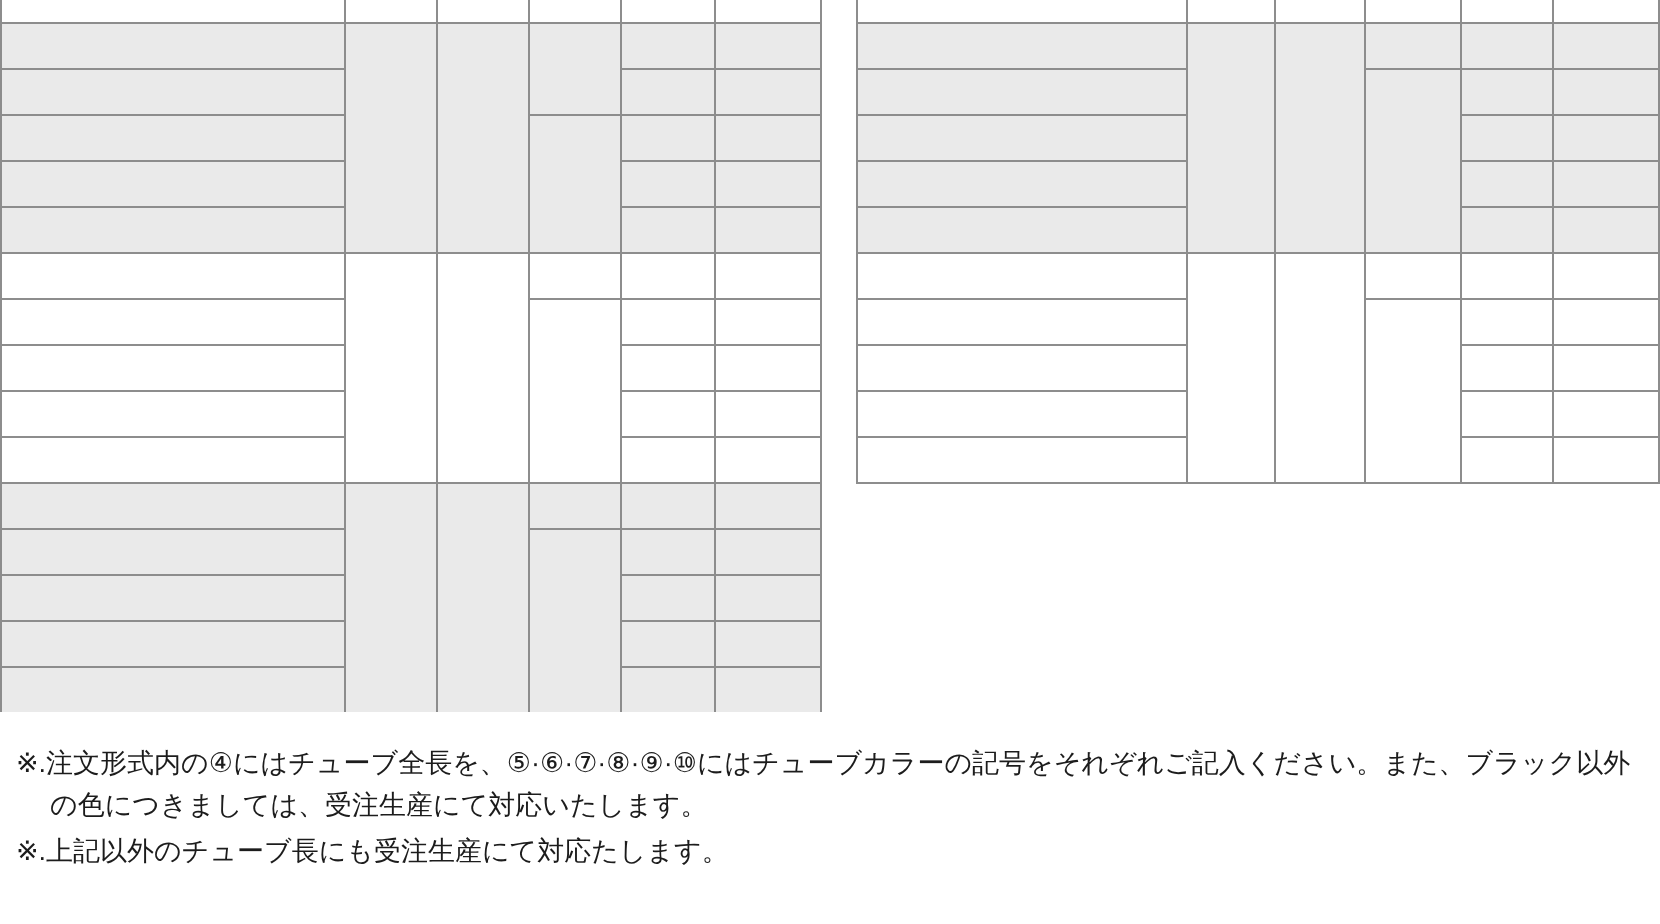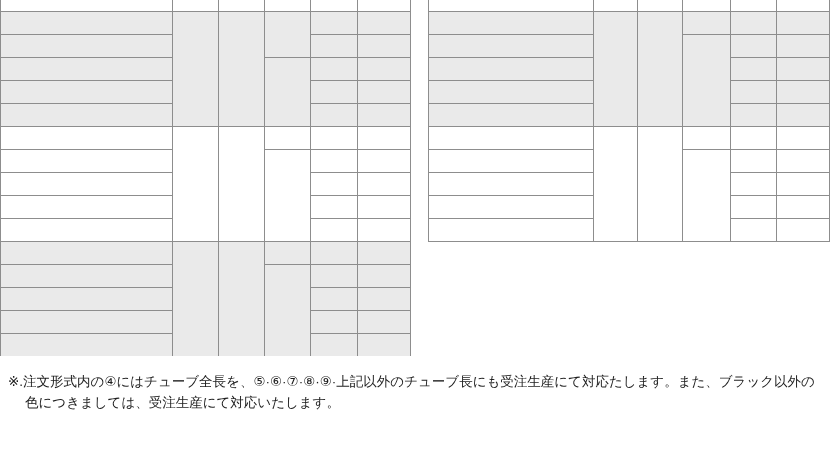--- a/index.html
+++ b/index.html
@@ -219,14 +219,15 @@
         </tr>
         <tr class="plain">
           <td class="model" style="font-size: 10.5px;"></td>
           <td class="cores"></td>
           <td class="val"></td>
         </tr>
       </tbody>
     </table>
   </div>
 <div id="footnotes">
-    <div class="fn">※.注文形式内の④にはチューブ全長を、⑤·⑥·⑦·⑧·⑨·上記以外のチューブ長にも受注生産にて対応たします。また、ブラック以外の色につきましては、受注生産にて対応いたします。</div>
+    <div class="fn">※.注文形式内の④にはチューブ全長を、⑤·⑥·⑦·⑧·⑨·⑩にはチューブカラーの記号をそれぞれご記入ください。また、ブラック以外の色につきましては、受注生産にて対応いたします。</div>
+    <div class="fn">※.上記以外のチューブ長にも受注生産にて対応たします。</div>
   </div>
 
 </body></html>

